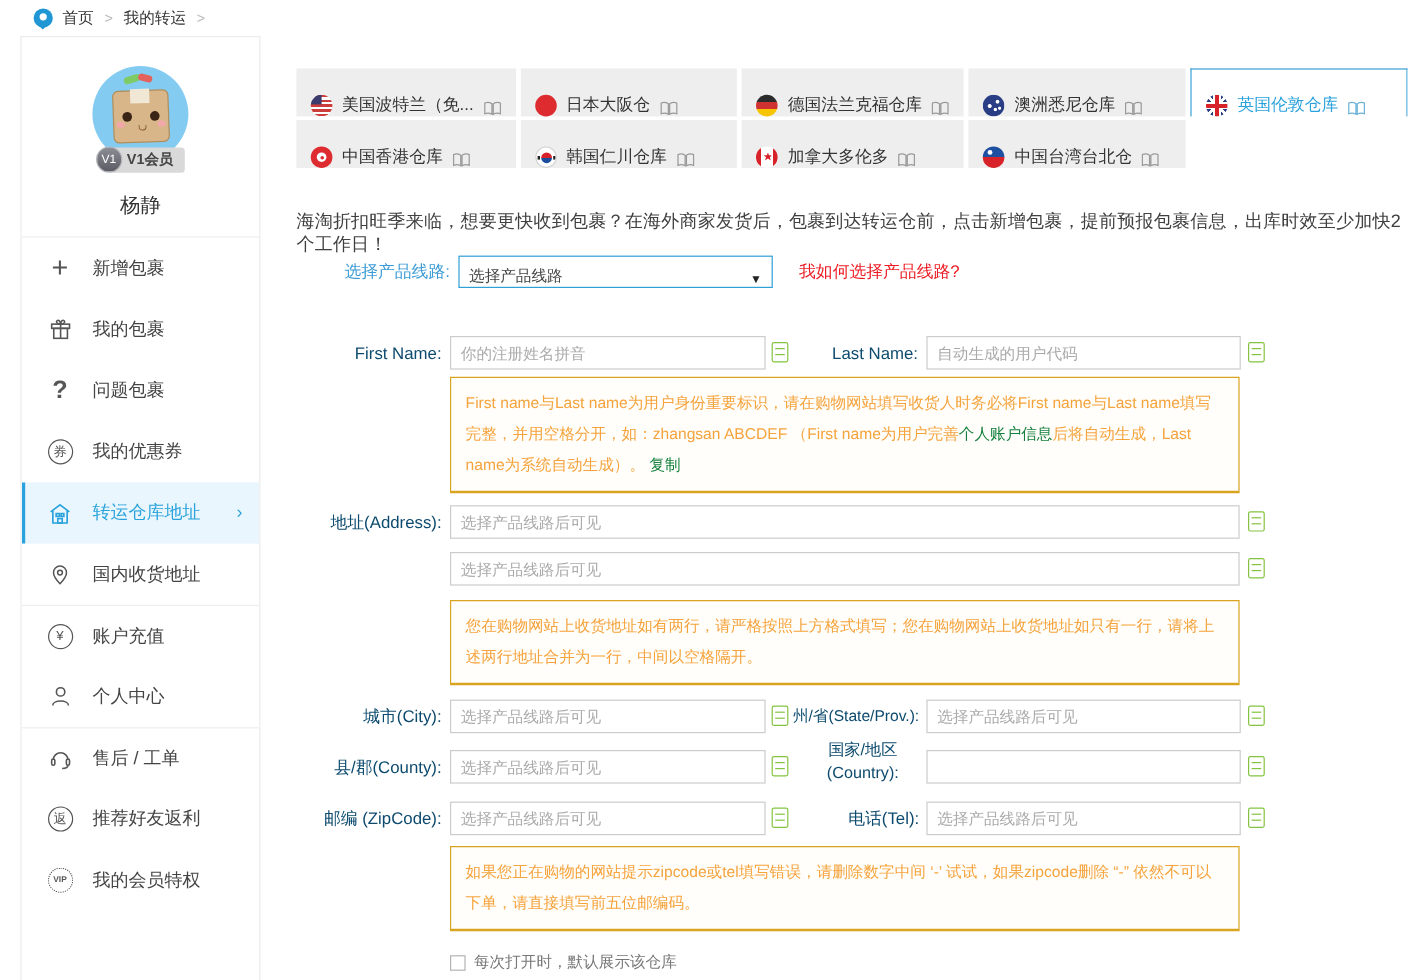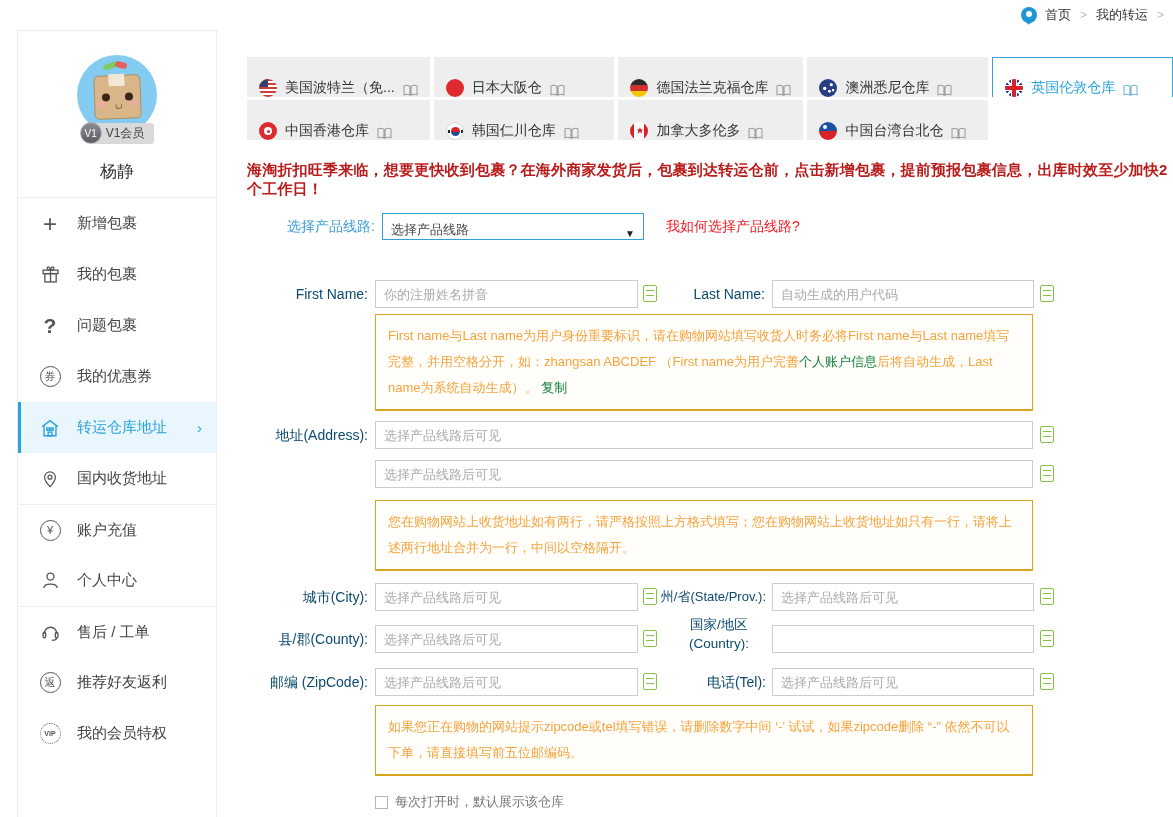--- a/index.html
+++ b/index.html
@@ -4,21 +4,21 @@
 <style>
   * { box-sizing: border-box; margin: 0; padding: 0; }
   html,body { width:1173px; height:817px; }
   body {
     font-family: "Liberation Sans", "DejaVu Sans", sans-serif;
     background:#fff; color:#333; position:relative; overflow:hidden;
   }
   a { text-decoration:none; cursor:pointer; }
 
   
-  .breadcrumb { position:absolute; left:0; top:0; right:0; height:30px; display:flex; align-items:center; padding-left:28px; font-size:13px; color:#333;justify-content:flex-end; }
+  .breadcrumb { position:absolute; left:0; top:0; right:0; height:30px; display:flex; align-items:center; padding-left:28px; font-size:13px; color:#333; }
   .pin-ic { width:16px; height:16px; border-radius:50%; background:#2196d4; position:relative; margin-right:8px; flex-shrink:0;}
   .pin-ic::after { content:""; position:absolute; left:5px; top:4px; width:6px; height:6px; border-radius:50%; background:#fff; }
   .pin-ic::before { content:""; position:absolute; left:6px; bottom:-1px; width:4px; height:5px; background:#2196d4; transform:rotate(45deg); }
   .crumb { color:#333; }
   .crumb-sep { color:#bbb; margin:0 9px; font-size:12px; }
 
   
   .sidebar { position:absolute; left:17px; top:30px; width:200px; bottom:0; background:#fff; border:1px solid #ececec; border-bottom:none; }
   .profile { padding-top:24px; text-align:center; }
   .avatar { width:80px; height:80px; border-radius:50%; background:#84cbf2; margin:0 auto; position:relative; overflow:hidden; }
@@ -26,21 +26,21 @@
   .box-face .tape { position:absolute; left:14px; top:-2px; width:16px; height:12px; background:#f2ead9; opacity:.95; }
   .box-face .eye { position:absolute; top:17px; width:8px; height:8px; border-radius:50%; background:#3a2415; }
   .box-face .eye.l { left:7px; } .box-face .eye.r { right:7px; }
   .box-face .blush { position:absolute; top:25px; width:7px; height:5px; border-radius:50%; background:#f2a8a8; }
   .box-face .blush.l { left:2px; } .box-face .blush.r { right:2px; }
   .box-face .mouth { position:absolute; left:20px; top:28px; width:7px; height:5px; border-radius:0 0 6px 6px; border:1.5px solid #8a5a2a; border-top:none; }
   .ribbon1 { position:absolute; left:26px; top:8px; width:14px; height:6px; background:#7ecb66; border-radius:3px; transform:rotate(-18deg); }
   .ribbon2 { position:absolute; left:38px; top:7px; width:12px; height:6px; background:#e5615c; border-radius:3px; transform:rotate(14deg); }
   .badge-row { display:flex; justify-content:center; align-items:center; margin-top:-13px; position:relative; z-index:2; }
   .medal { width:22px; height:22px; border-radius:50%; background:linear-gradient(180deg,#8d8d95,#5b5b64); border:1px solid #b5b5bb; color:#fff; font-size:10px; font-weight:normal; display:flex; align-items:center; justify-content:center; z-index:2; }
-  .vip-pill { background:#d9d9d9; color:#444; font-size:12px; border-radius:3px; padding:2px 10px 2px 14px; margin-left:-10px; }
+  .vip-pill { background:#d9d9d9; color:#444; font-size:12px; border-radius:3px; padding:2px 10px 2px 14px; margin-left:-10px;font-weight:bold; }
   .username { margin-top:16px; font-size:17px; color:#333; }
   .menu { margin-top:14px; border-top:1px solid #eee; }
   .mi { height:51px; display:flex; align-items:center; padding-left:20px; font-size:15px; color:#444; cursor:pointer; position:relative; }
   .mi.group-start { border-top:1px solid #eee; }
   .mi .micon { width:24px; height:24px; margin-right:15px; display:flex; align-items:center; justify-content:center; color:#555; flex-shrink:0; }
   .mi svg { stroke:currentColor; fill:none; stroke-width:1.5; }
   .circled { width:21px; height:21px; border:1.5px solid currentColor; border-radius:50%; font-size:11px; display:flex; align-items:center; justify-content:center; }
   .circled.dotted { border-style:dotted; font-size:7px; font-weight:bold; }
   .plus-glyph { font-size:24px; font-weight:300; line-height:1; }
   .q-glyph { font-size:21px; font-weight:bold; }
@@ -73,21 +73,21 @@
   .f-hk::before { content:""; position:absolute; left:8px; top:8px; width:3px; height:3px; border-radius:50%; background:#dd2b30; z-index:2; }
   .f-kr { background:#fff; border:1px solid #d5d5d5; }
   .f-kr::after { content:""; position:absolute; left:4px; top:4px; width:9px; height:9px; border-radius:50%; background:linear-gradient(180deg,#d8222a 50%,#1d4e9e 50%); }
   .f-kr::before { content:""; position:absolute; left:1px; top:7px; width:2px; height:3px; background:#222; box-shadow:13px 0 0 #222; }
   .f-ca { background:linear-gradient(90deg,#d8222a 0 22%,#fff 22% 78%,#d8222a 78% 100%); }
   .f-ca::after { content:""; position:absolute; left:6px; top:5px; width:7px; height:7px; background:#d8222a; clip-path:polygon(50% 0,63% 35%,100% 35%,72% 57%,85% 95%,50% 72%,15% 95%,28% 57%,0 35%,37% 35%); }
   .f-tw { background:linear-gradient(180deg,#1e50a2 0 48%,#d8222a 48%); }
   .f-tw::after { content:""; position:absolute; left:4px; top:3px; width:4px; height:4px; border-radius:50%; background:#fff; }
 
   
-  .notice { position:absolute; left:247px; top:161px; right:2px; font-size:15px; font-weight:bold; color:#b91c1c; letter-spacing:.2px; }
+  .notice { position:absolute; left:247px; top:175px; right:2px; font-size:15px; font-weight:normal; color:#404040; letter-spacing:.2px; }
   .pl-row { position:absolute; left:247px; top:213px; display:flex; align-items:center; }
   .pl-label { margin-left:40px; color:#3d9cd6; font-size:14px; }
   .pl-select { width:262px; height:27px; border:1px solid #2f9fd8; display:flex; align-items:flex-end; justify-content:space-between; padding:0 8px; margin-left:7px; font-size:13px; color:#444; cursor:pointer; background:#fff; }
   .pl-select .caret { font-size:10px; color:#222; }
   .pl-help { color:#ed1c24; font-size:14px; margin-left:22px; }
 
   .flabel { position:absolute; font-size:14px; color:#0c4a6e; text-align:right; line-height:30px; }
   .finput { position:absolute; height:28px; border:1px solid #ccc; padding:0 8px; font-size:13px; color:#333; font-family:inherit; outline:none; background:#fff; }
   .finput::placeholder { color:#aaa; }
   .copy-ic { position:absolute; width:14px; height:17px; border:1.5px solid #84c341; border-radius:2px; background:#fff; cursor:pointer; }

